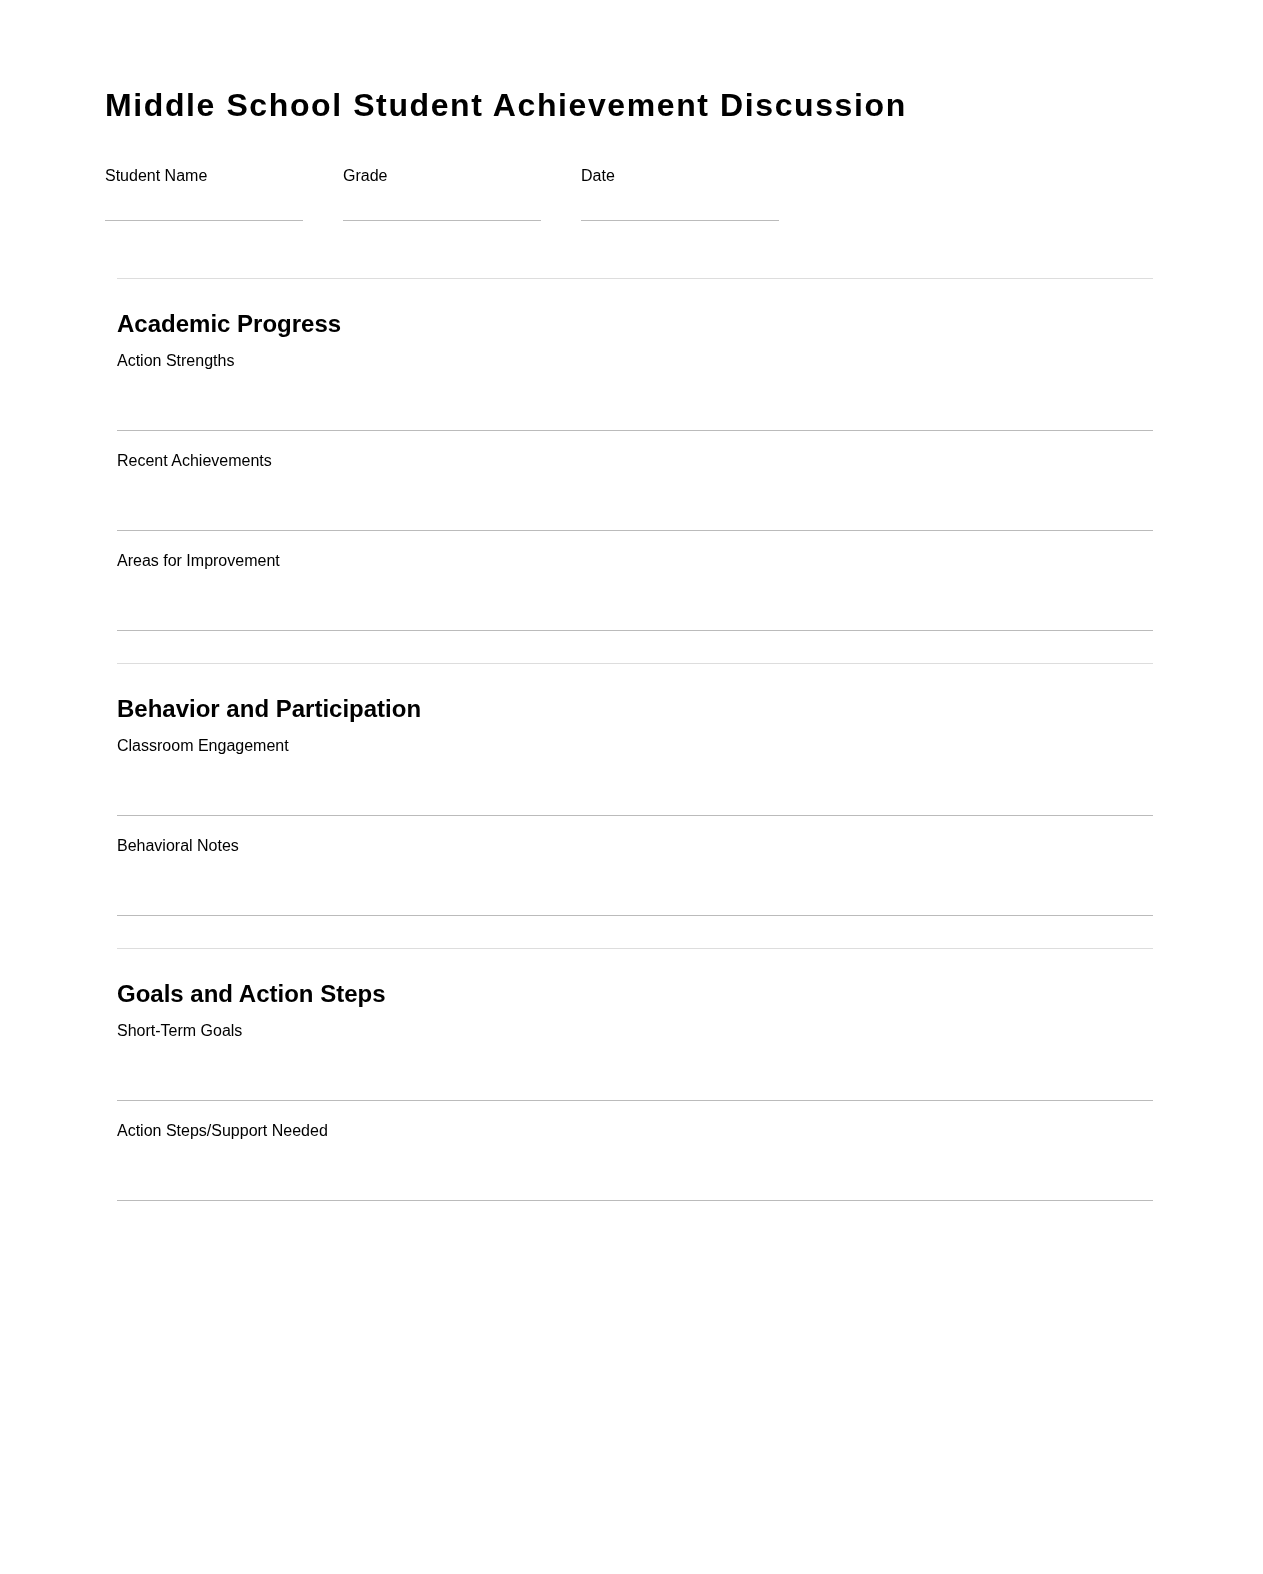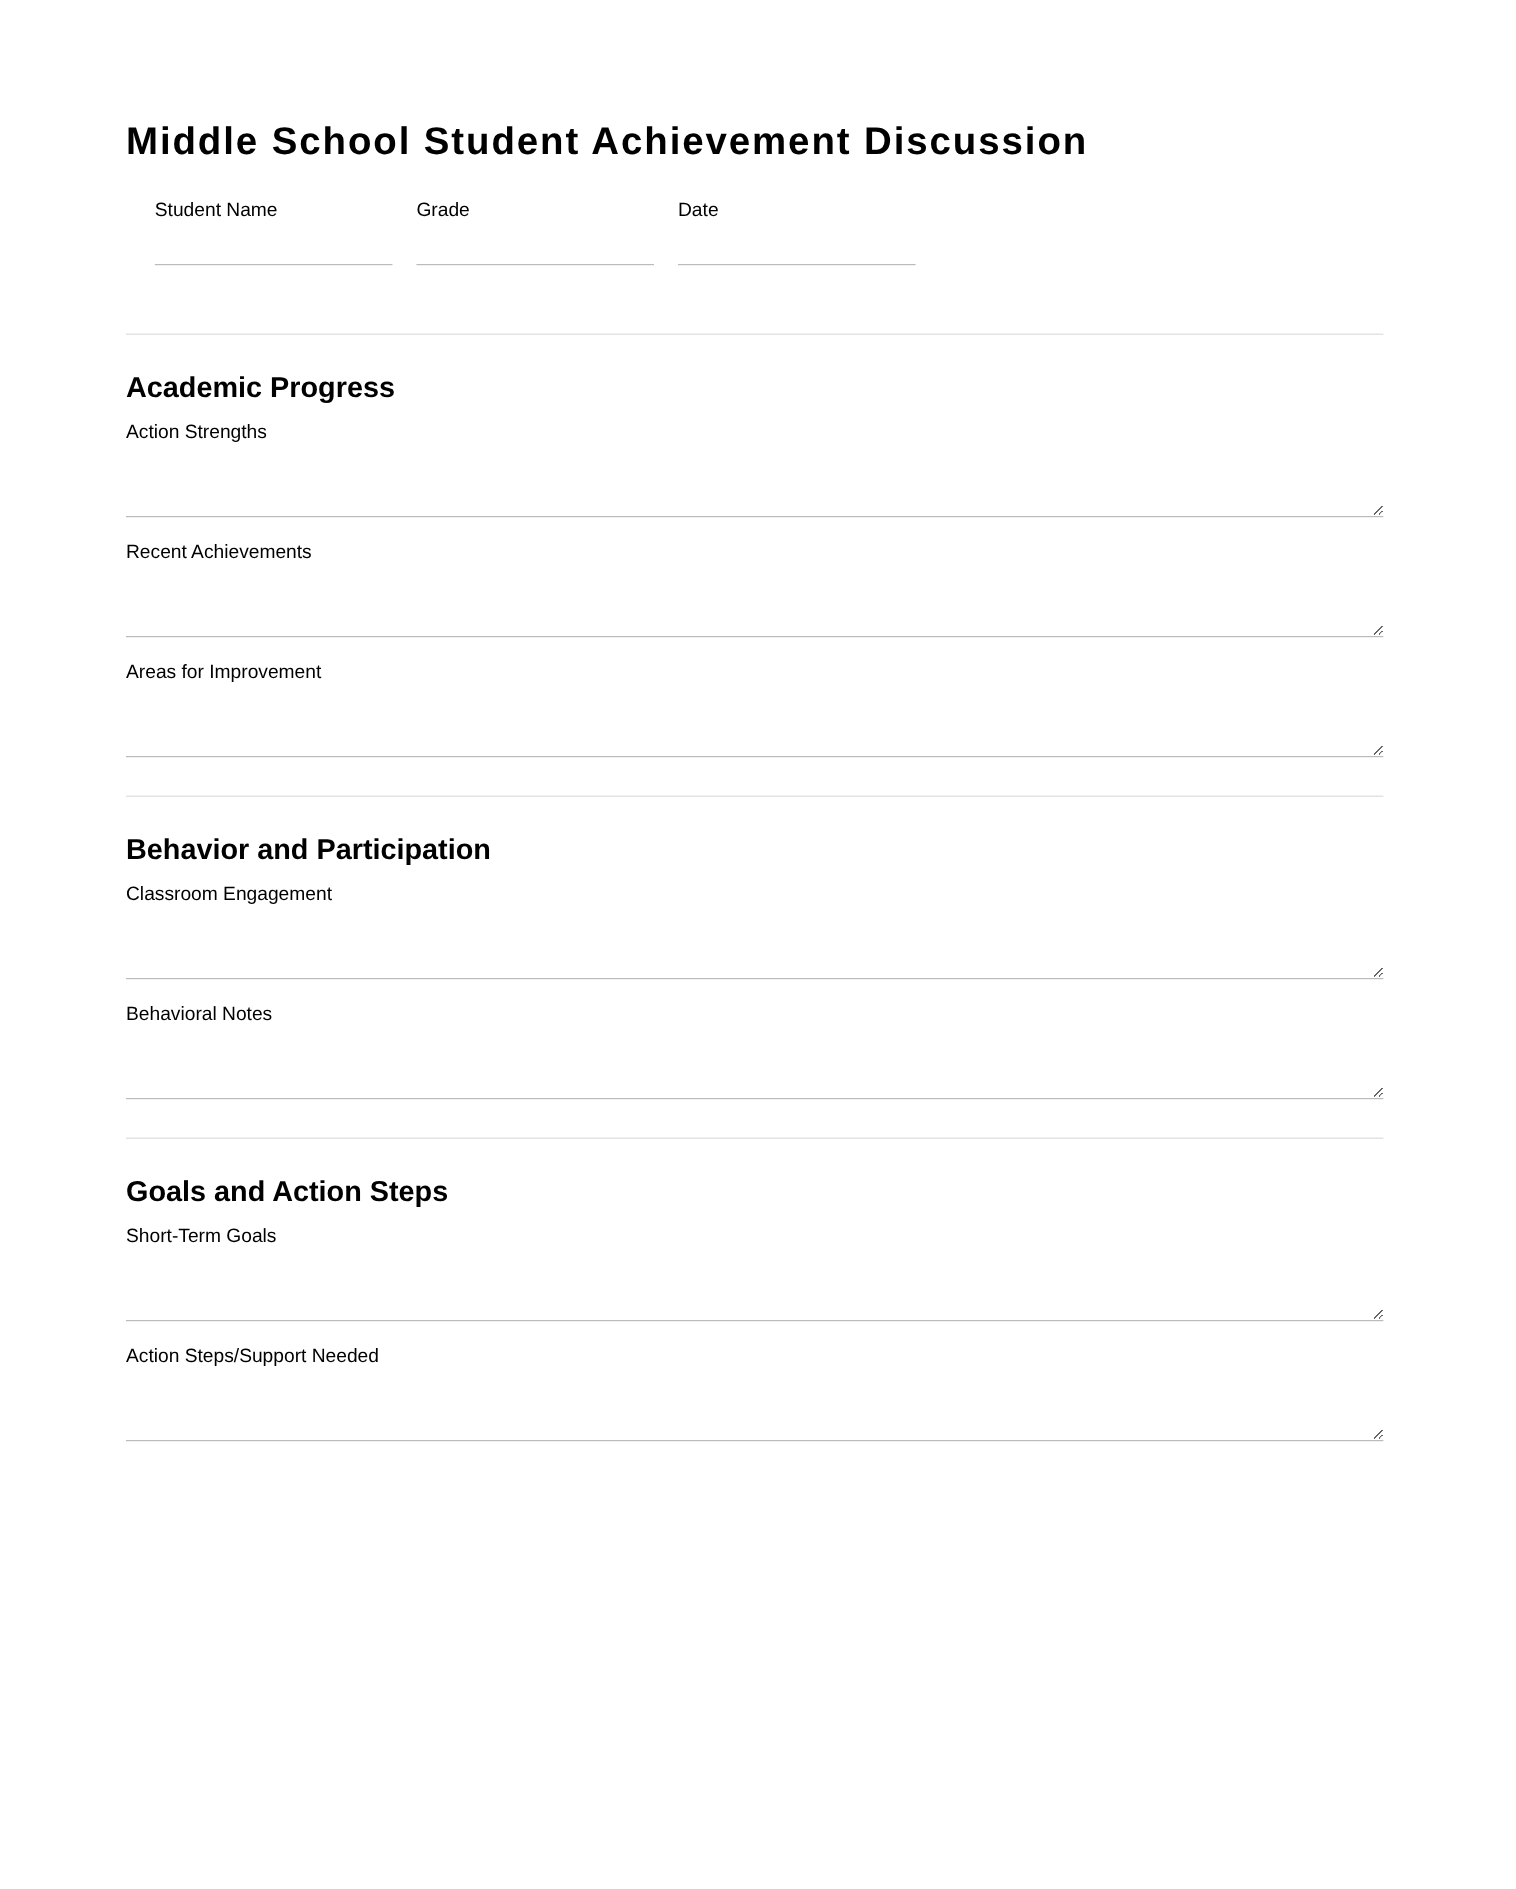--- a/index.html
+++ b/index.html
@@ -19,35 +19,34 @@
       position: absolute;
       left: 105px;
       top: 0;
       width: 1048px;
       height: 1296px;
       overflow: hidden;
     }
     .title {
       margin: 0;
       position: absolute;
-      top: 97px;
+      top: 85px;
       left: 0;
       font-size: 32px;
       font-weight: bold;
       letter-spacing: 1.6px;
       line-height: 40px;
       white-space: nowrap;
     }
     .info-row {
       position: absolute;
       top: 166px;
       left: 0;
       display: flex;
-      gap: 20px;
-      margin-left: 24px;
+      gap: 40px;
     }
     .info-field {
       width: 198px;
       display: flex;
       flex-direction: column;
     }
     .info-label {
       font-size: 16px;
       line-height: 20px;
       margin-bottom: 6px;
@@ -61,21 +60,21 @@
       padding: 0;
       font-family: "Liberation Sans", sans-serif;
       font-size: 16px;
       outline: none;
       background: transparent;
       box-sizing: border-box;
     }
     .sections {
       position: absolute;
       top: 278px;
-      left: 0;
+      left: 12px;
       width: 1048px;
     }
     .section {
       border-top: 1px solid #dddddd;
       padding-top: 30px;
       padding-bottom: 32px;
     }
     .section-title {
       margin: 0 0 12px 0;
       font-size: 24px;

